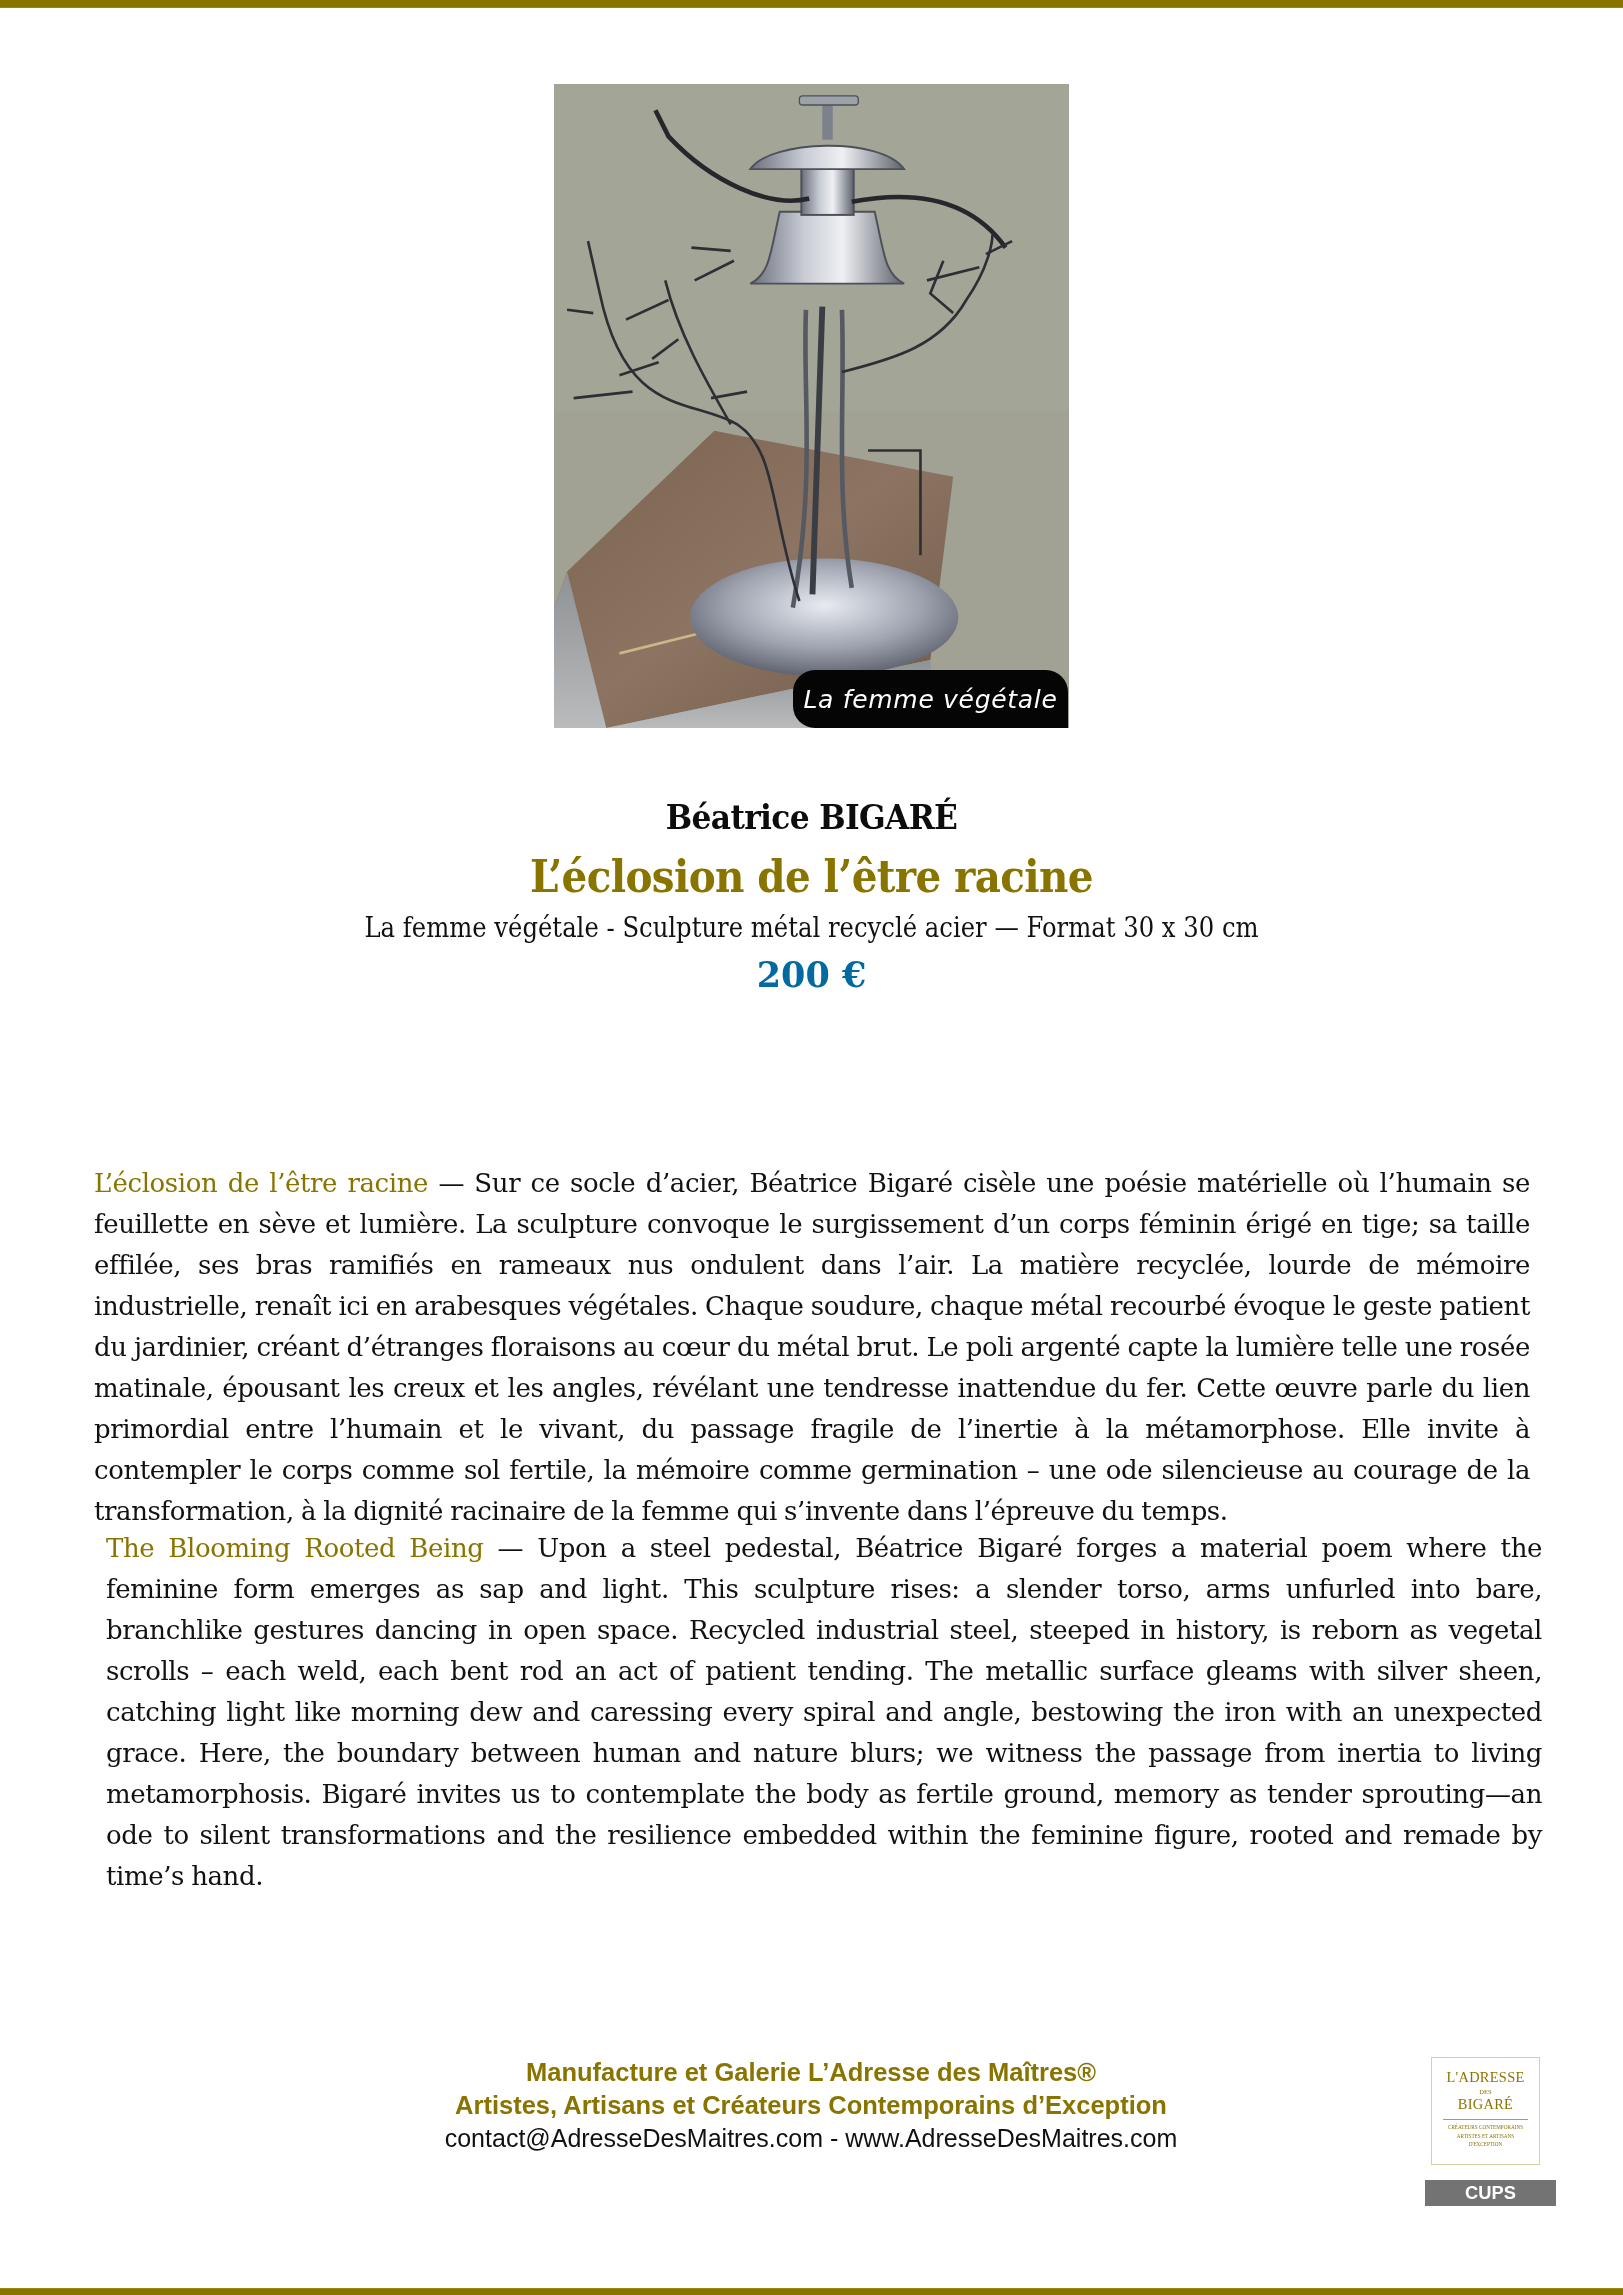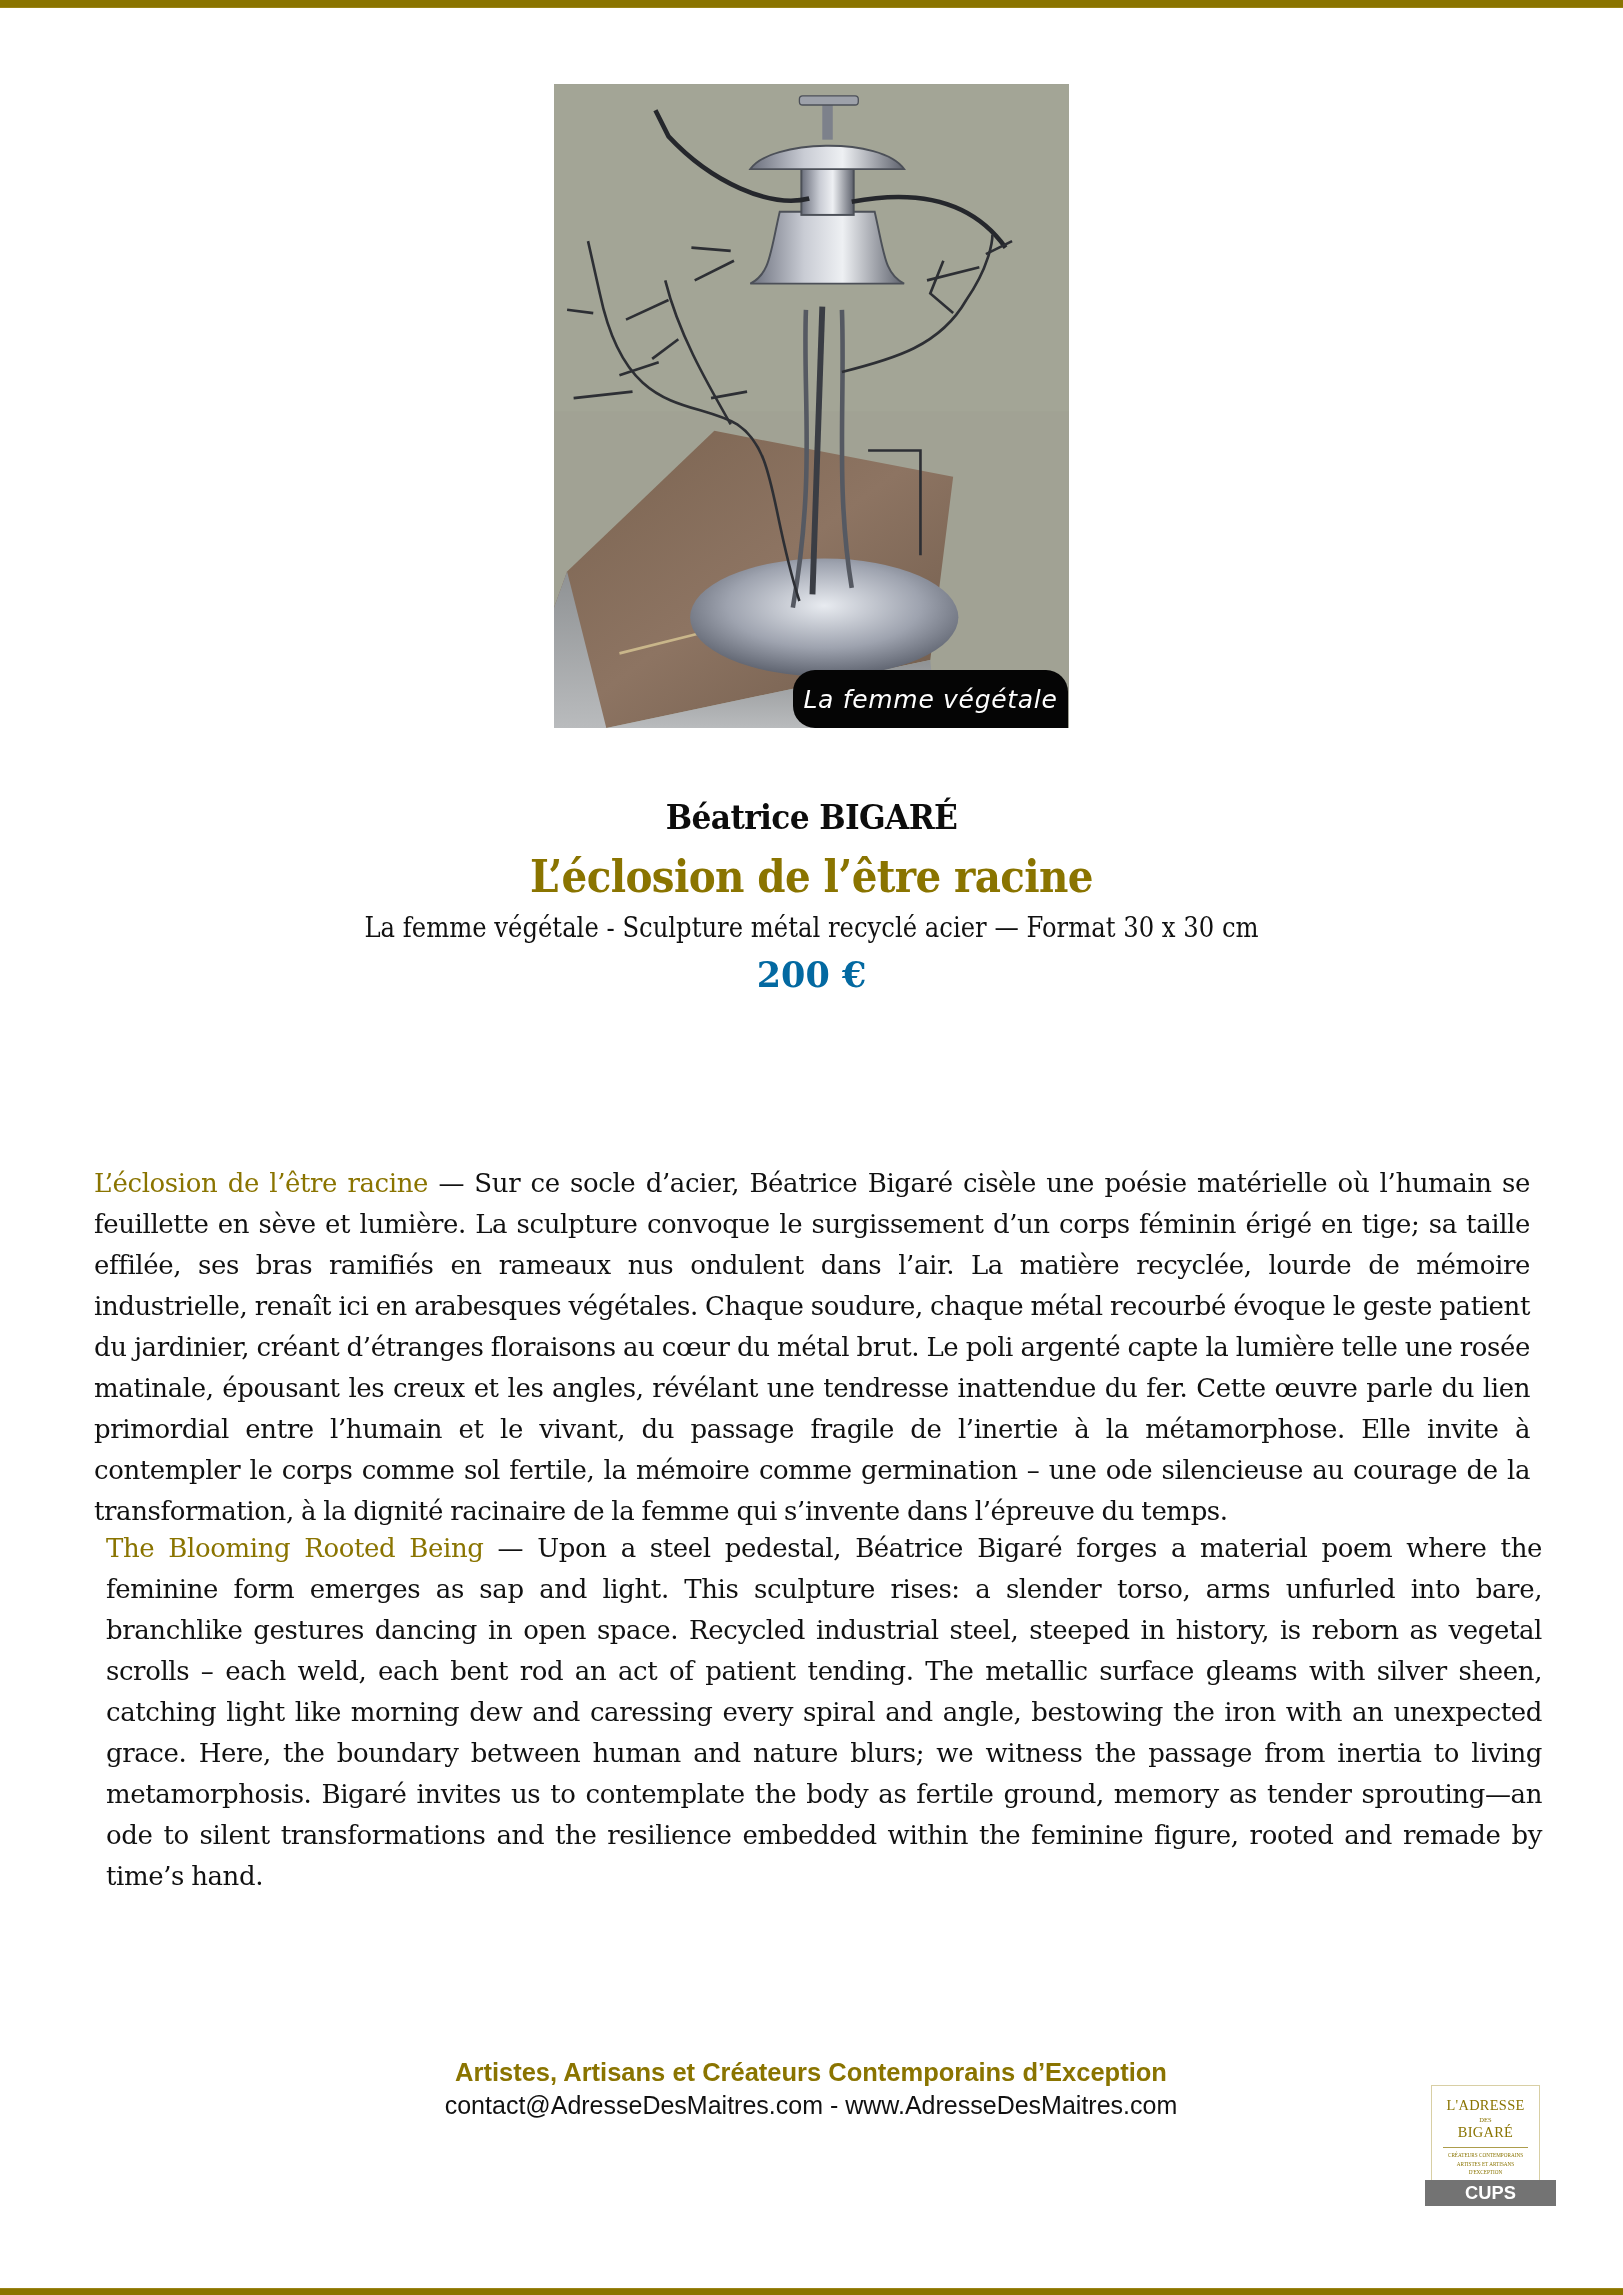--- a/index.html
+++ b/index.html
@@ -86,21 +86,20 @@
     .footer .gold { color: #8a7400; font-weight: bold; font-size: 25.5px; }
     .footer .plain { color: #111111; }
 
     .logo {
       position: absolute; left: 1431px; top: 2057px; width: 109px; height: 108px;
       border: 1.3px solid #d8cfa5; background: #fff;
       box-sizing: border-box;
       text-align: center;
       font-family: "Liberation Serif", "DejaVu Serif", serif;
       color: #8a7400;
-      margin-top: 28px;
     }
     .logo .l1 { margin-top: 10.5px; font-size: 14.4px; letter-spacing: 0.3px; }
     .logo .l2 { font-size: 6.5px; margin-top: 2.6px; }
     .logo .l3 { font-size: 14.4px; margin-top: 1.3px; letter-spacing: 0.3px; }
     .logo .sep { width: 85px; height: 0.7px; background: #8a7400; margin: 5.2px auto 3.9px auto; opacity: 0.7; }
     .logo .l4 { font-size: 5.2px; line-height: 8.5px; }
     .cups {
       position: absolute; left: 1425px; top: 2180px; width: 131px; height: 26px;
       background: #737373; color: #ffffff;
       font-family: "Liberation Sans", "DejaVu Sans", sans-serif;
@@ -195,20 +194,21 @@
 
 <p class="para para-fr" style="margin:0;">
   <span class="lead">L’éclosion de l’être racine</span><span> — Sur ce socle d’acier, Béatrice Bigaré cisèle une poésie matérielle où l’humain se feuillette en sève et lumière. La sculpture convoque le surgissement d’un corps féminin érigé en tige; sa taille effilée, ses bras ramifiés en rameaux nus ondulent dans l’air. La matière recyclée, lourde de mémoire industrielle, renaît ici en arabesques végétales. Chaque soudure, chaque métal recourbé évoque le geste patient du jardinier, créant d’étranges floraisons au cœur du métal brut. Le poli argenté capte la lumière telle une rosée matinale, épousant les creux et les angles, révélant une tendresse inattendue du fer. Cette œuvre parle du lien primordial entre l’humain et le vivant, du passage fragile de l’inertie à la métamorphose. Elle invite à contempler le corps comme sol fertile, la mémoire comme germination – une ode silencieuse au courage de la transformation, à la dignité racinaire de la femme qui s’invente dans l’épreuve du temps.</span>
 </p>
 
 <p class="para para-en" style="margin:12px;">
   <span class="lead">The Blooming Rooted Being</span><span> — Upon a steel pedestal, Béatrice Bigaré forges a material poem where the feminine form emerges as sap and light. This sculpture rises: a slender torso, arms unfurled into bare, branchlike gestures dancing in open space. Recycled industrial steel, steeped in history, is reborn as vegetal scrolls – each weld, each bent rod an act of patient tending. The metallic surface gleams with silver sheen, catching light like morning dew and caressing every spiral and angle, bestowing the iron with an unexpected grace. Here, the boundary between human and nature blurs; we witness the passage from inertia to living metamorphosis. Bigaré invites us to contemplate the body as fertile ground, memory as tender sprouting—an ode to silent transformations and the resilience embedded within the feminine figure, rooted and remade by time’s hand.</span>
 </p>
 
 <div class="footer">
+  <div class="f-line gold">Manufacture et Galerie L’Adresse des Maîtres®</div>
   <div class="f-line gold">Artistes, Artisans et Créateurs Contemporains d’Exception</div>
   <div class="f-line plain">contact@AdresseDesMaitres.com - www.AdresseDesMaitres.com</div>
 </div>
 
 <div class="logo">
   <div class="l1">L'ADRESSE</div>
   <div class="l2">DES</div>
   <div class="l3">BIGARÉ</div>
   <div class="sep"></div>
   <div class="l4">CRÉATEURS CONTEMPORAINS</div>

